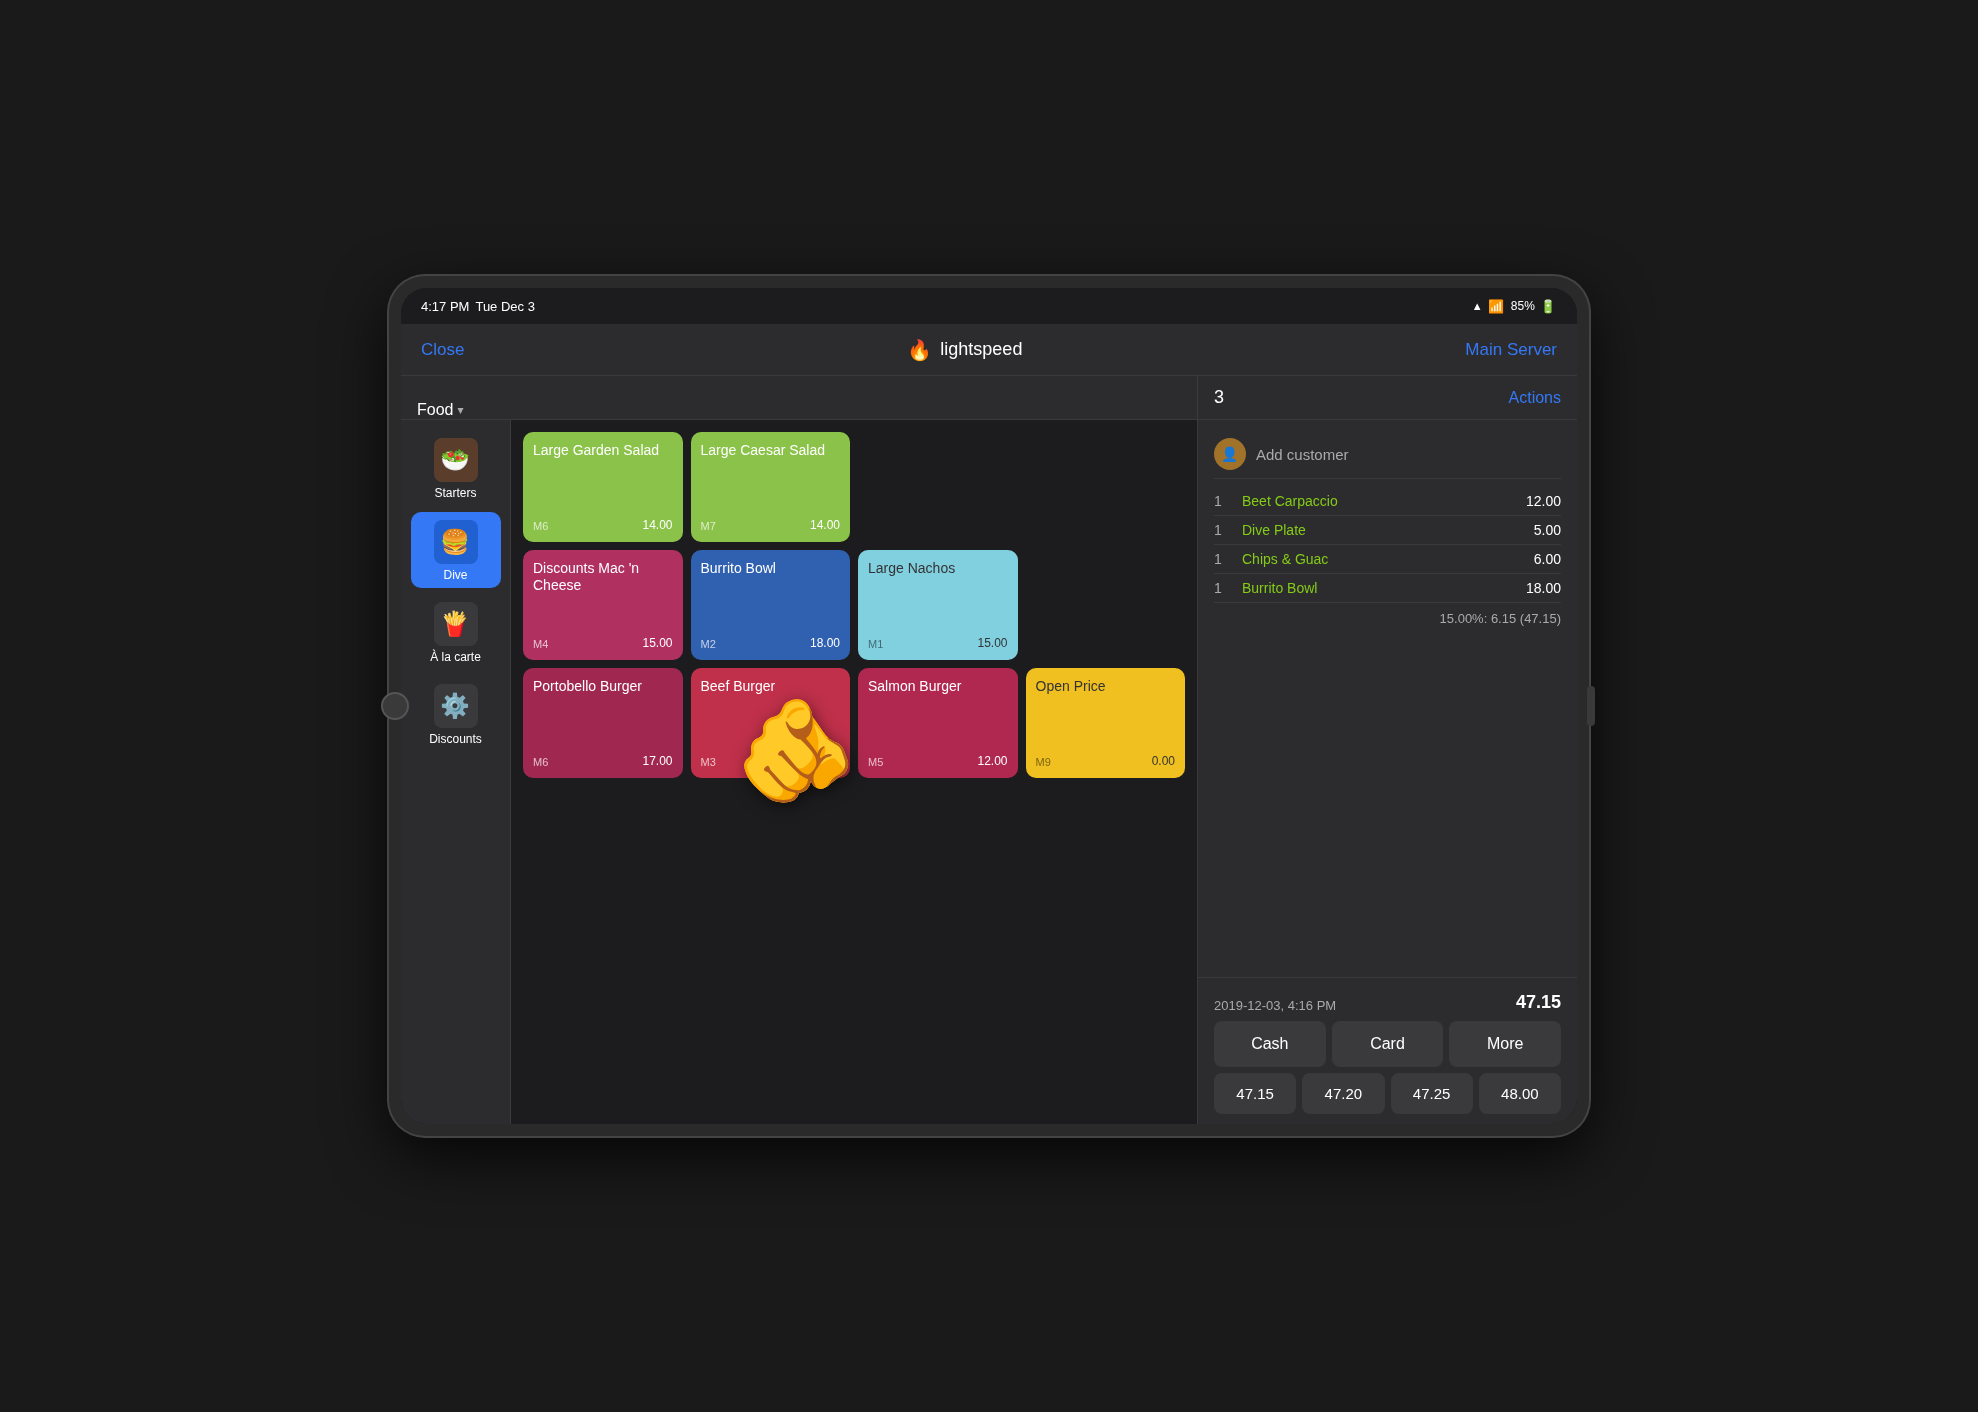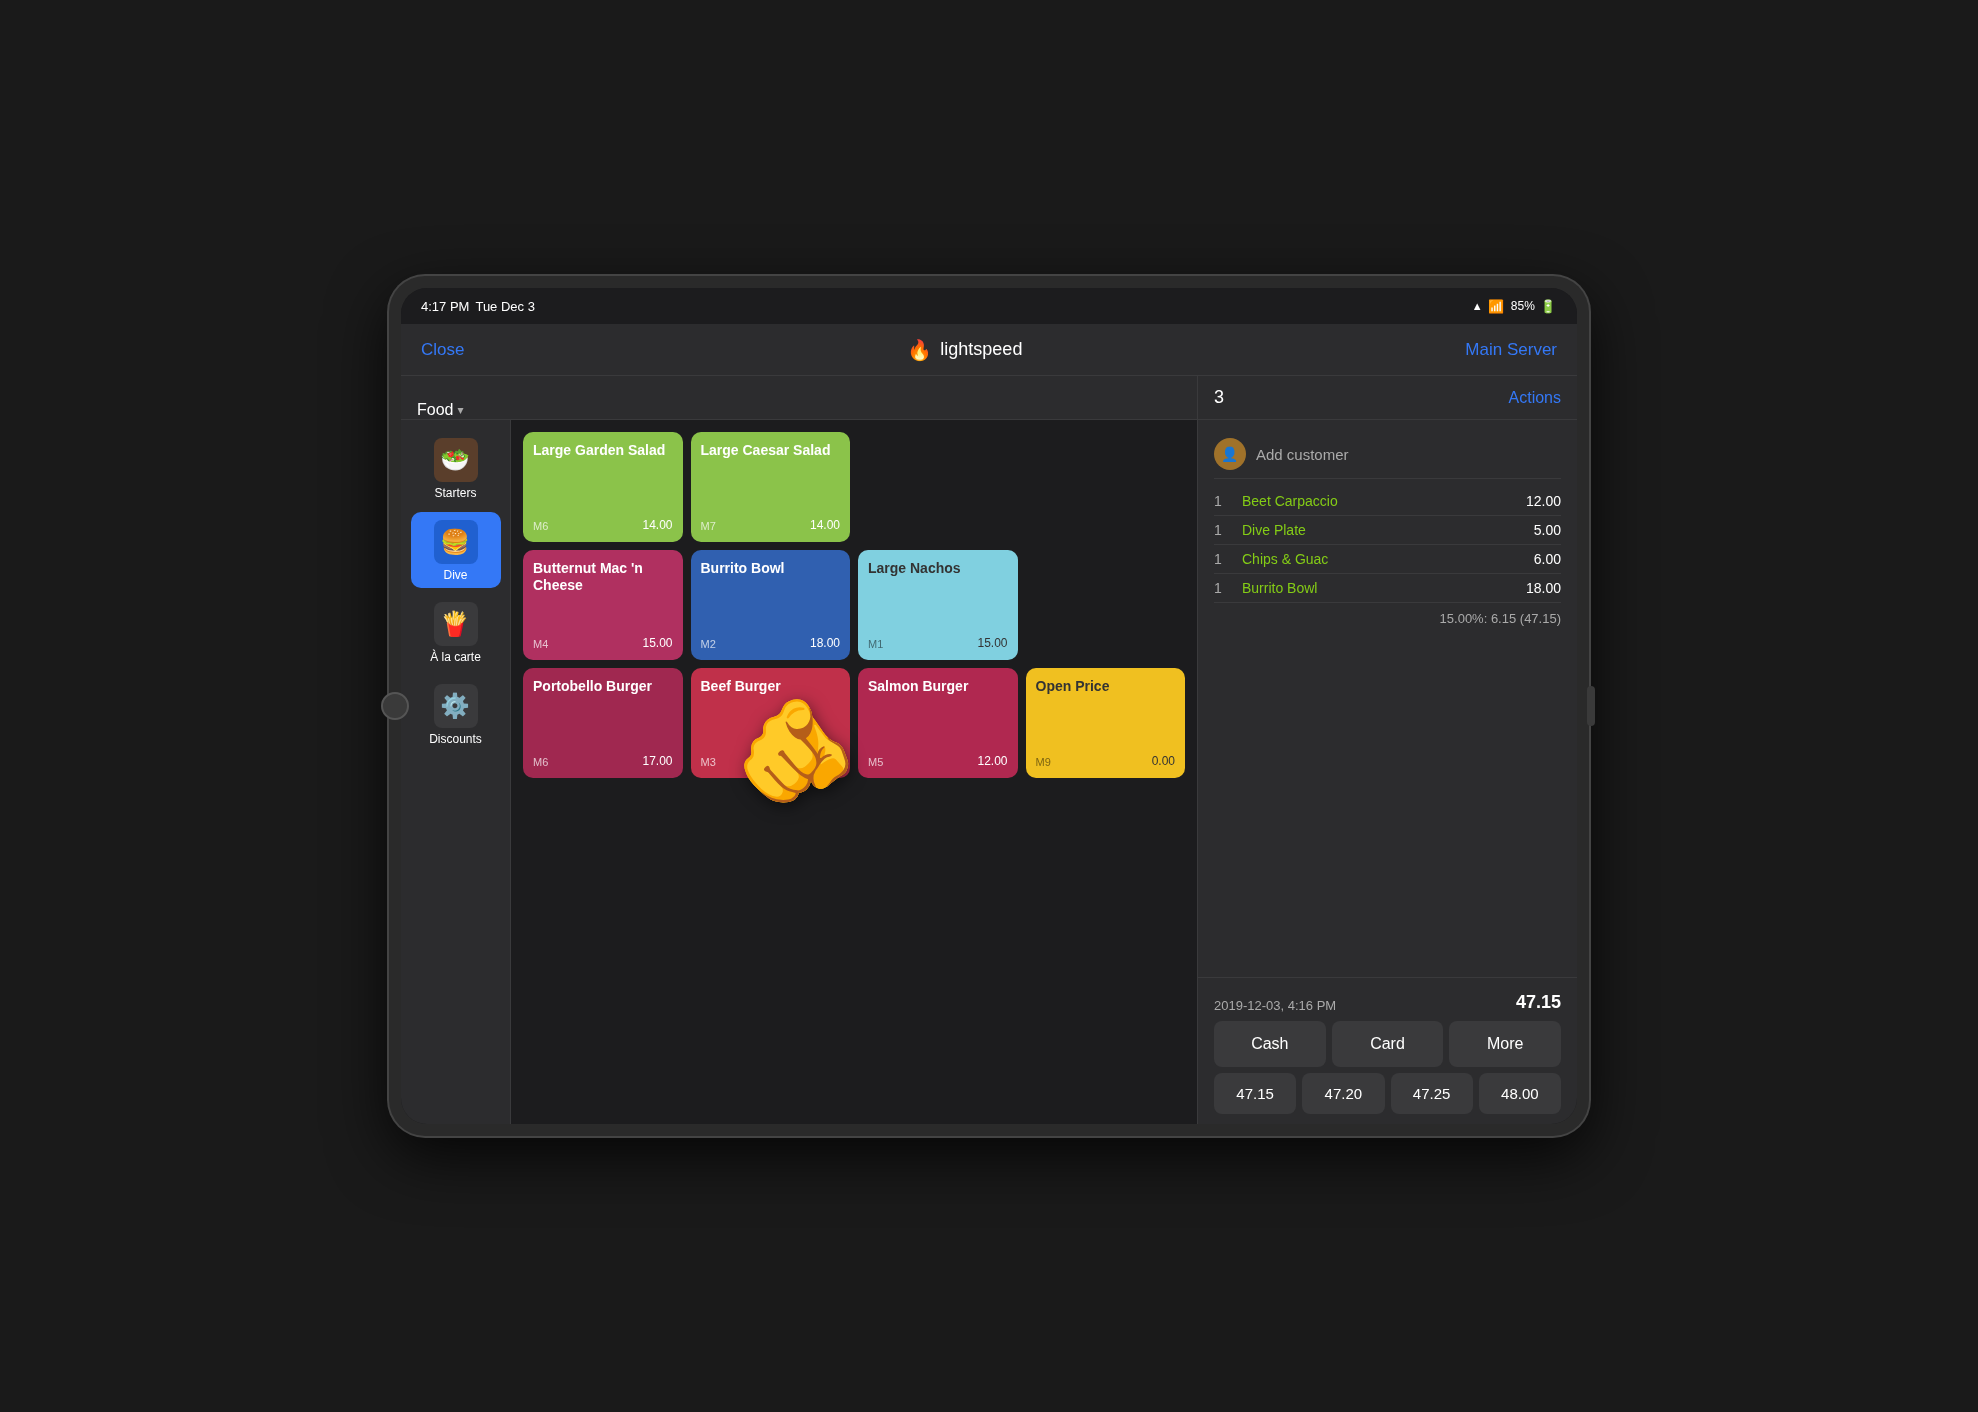--- a/index.html
+++ b/index.html
@@ -188,21 +188,21 @@
       min-height: 110px;
       display: flex;
       flex-direction: column;
       justify-content: space-between;
       cursor: pointer;
       position: relative;
     }
     .menu-item-name {
       color: #fff;
       font-size: 14px;
-      font-weight: 700;
+      font-weight: 400;
       line-height: 1.2;
     }
     .menu-item-footer {
       display: flex;
       justify-content: space-between;
       align-items: flex-end;
     }
     .menu-item-code {
       color: rgba(255,255,255,0.7);
       font-size: 11px;
@@ -467,21 +467,21 @@
                 <div class="menu-item-footer">
                   <span class="menu-item-code">M7</span>
                   <span class="menu-item-price">14.00</span>
                 </div>
               </div>
 
               <div style="min-height:110px;"></div>
               <div style="min-height:110px;"></div>
 
               <div class="menu-item" style="background:#b03060;">
-                <span class="menu-item-name">Butternut Mac 'n Cheese</span>
+                <span class="menu-item-name">Discounts Mac 'n Cheese</span>
                 <div class="menu-item-footer">
                   <span class="menu-item-code">M4</span>
                   <span class="menu-item-price">15.00</span>
                 </div>
               </div>
               <div class="menu-item" style="background:#3060b0;">
                 <span class="menu-item-name">Burrito Bowl</span>
                 <div class="menu-item-footer">
                   <span class="menu-item-code">M2</span>
                   <span class="menu-item-price">18.00</span>

